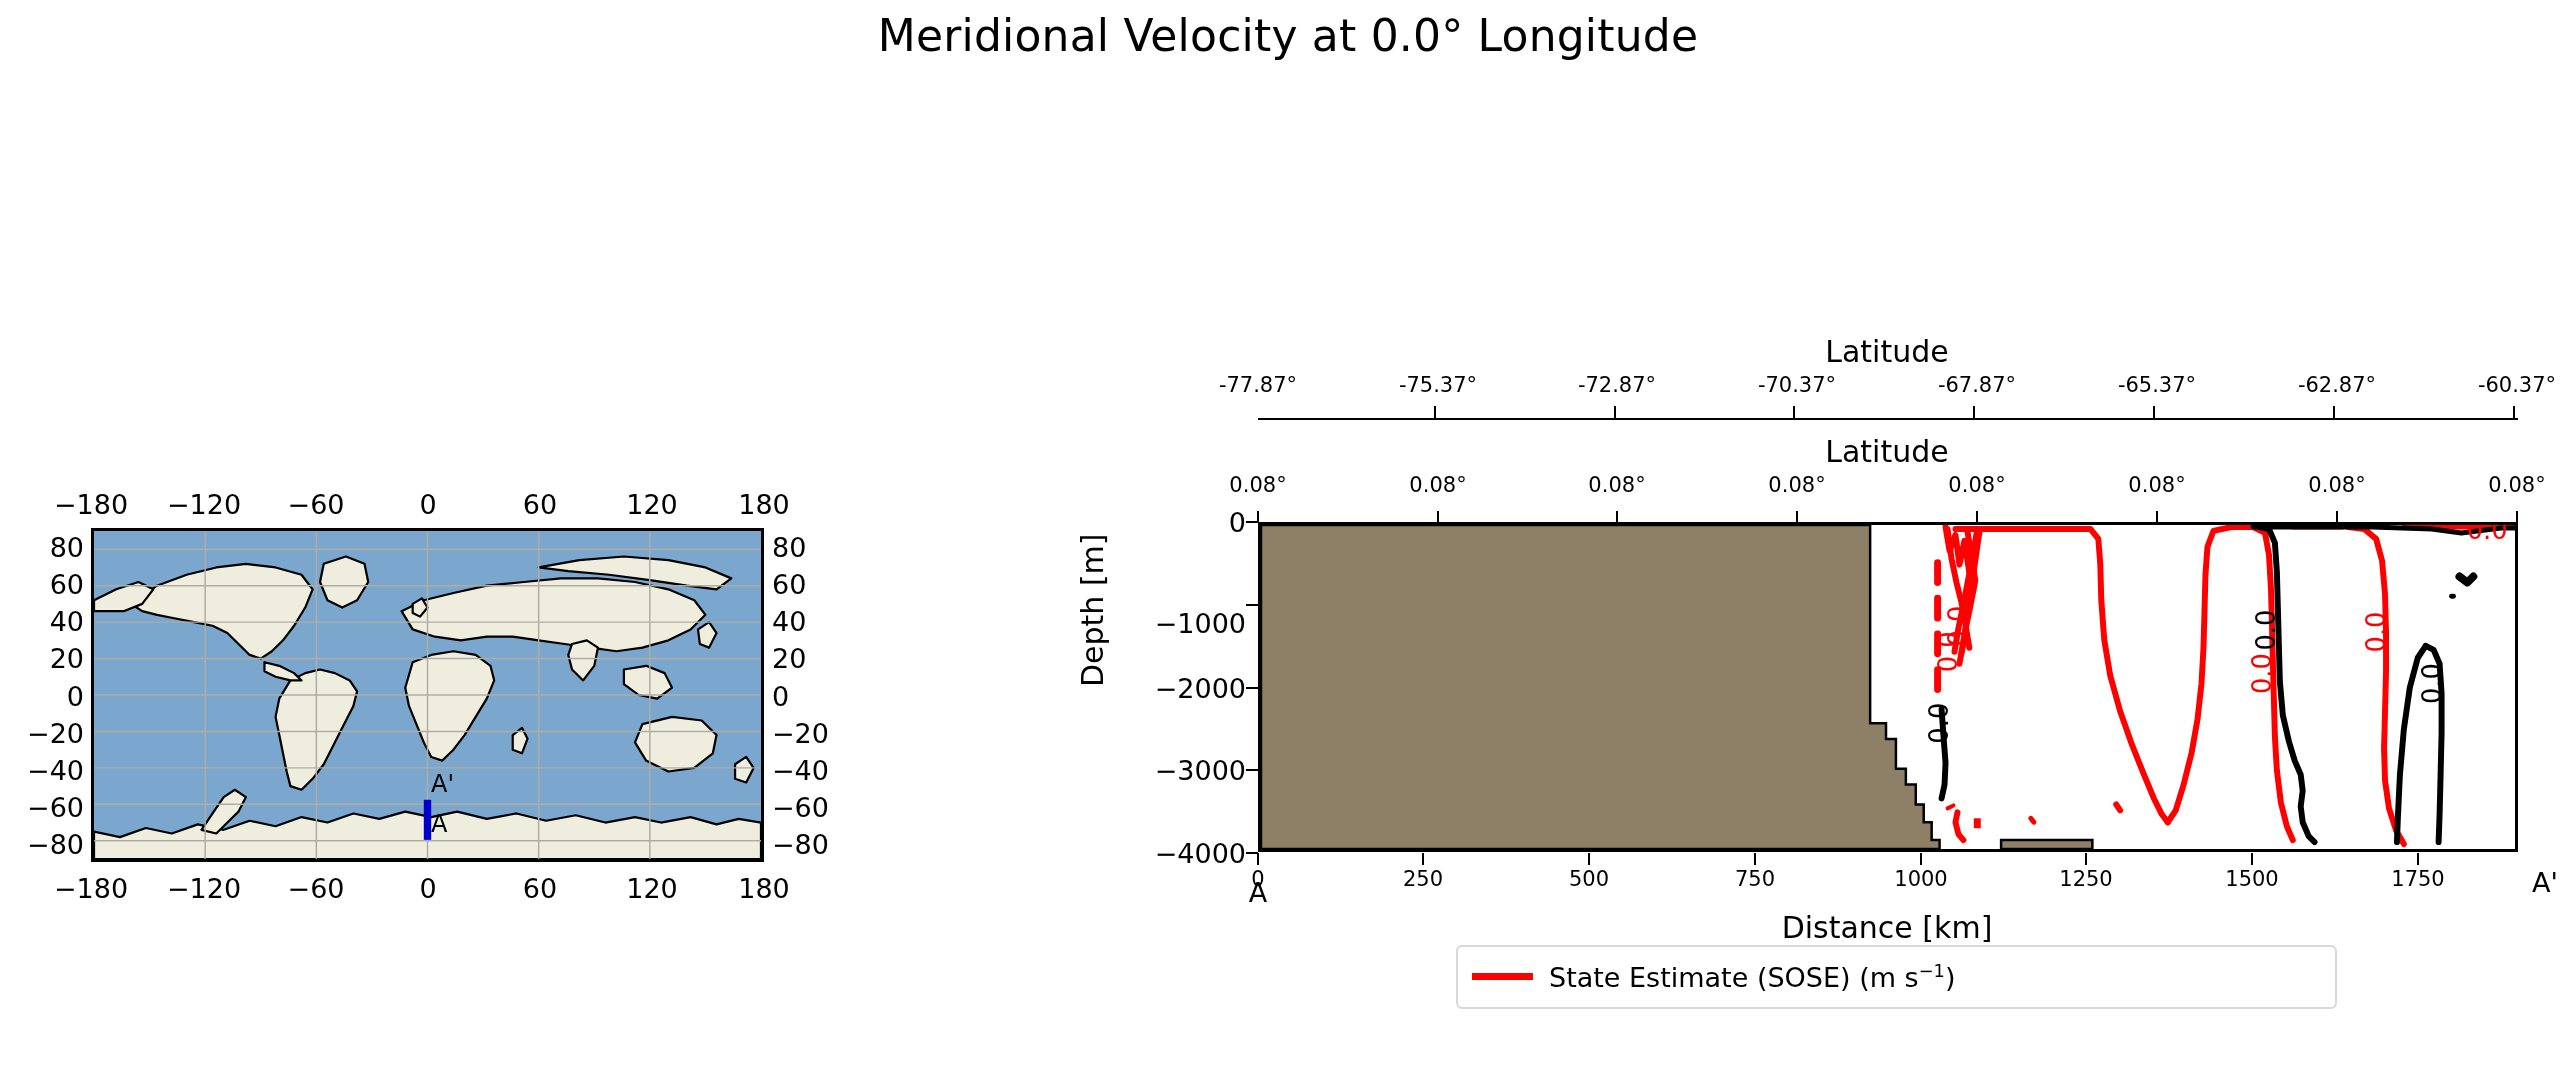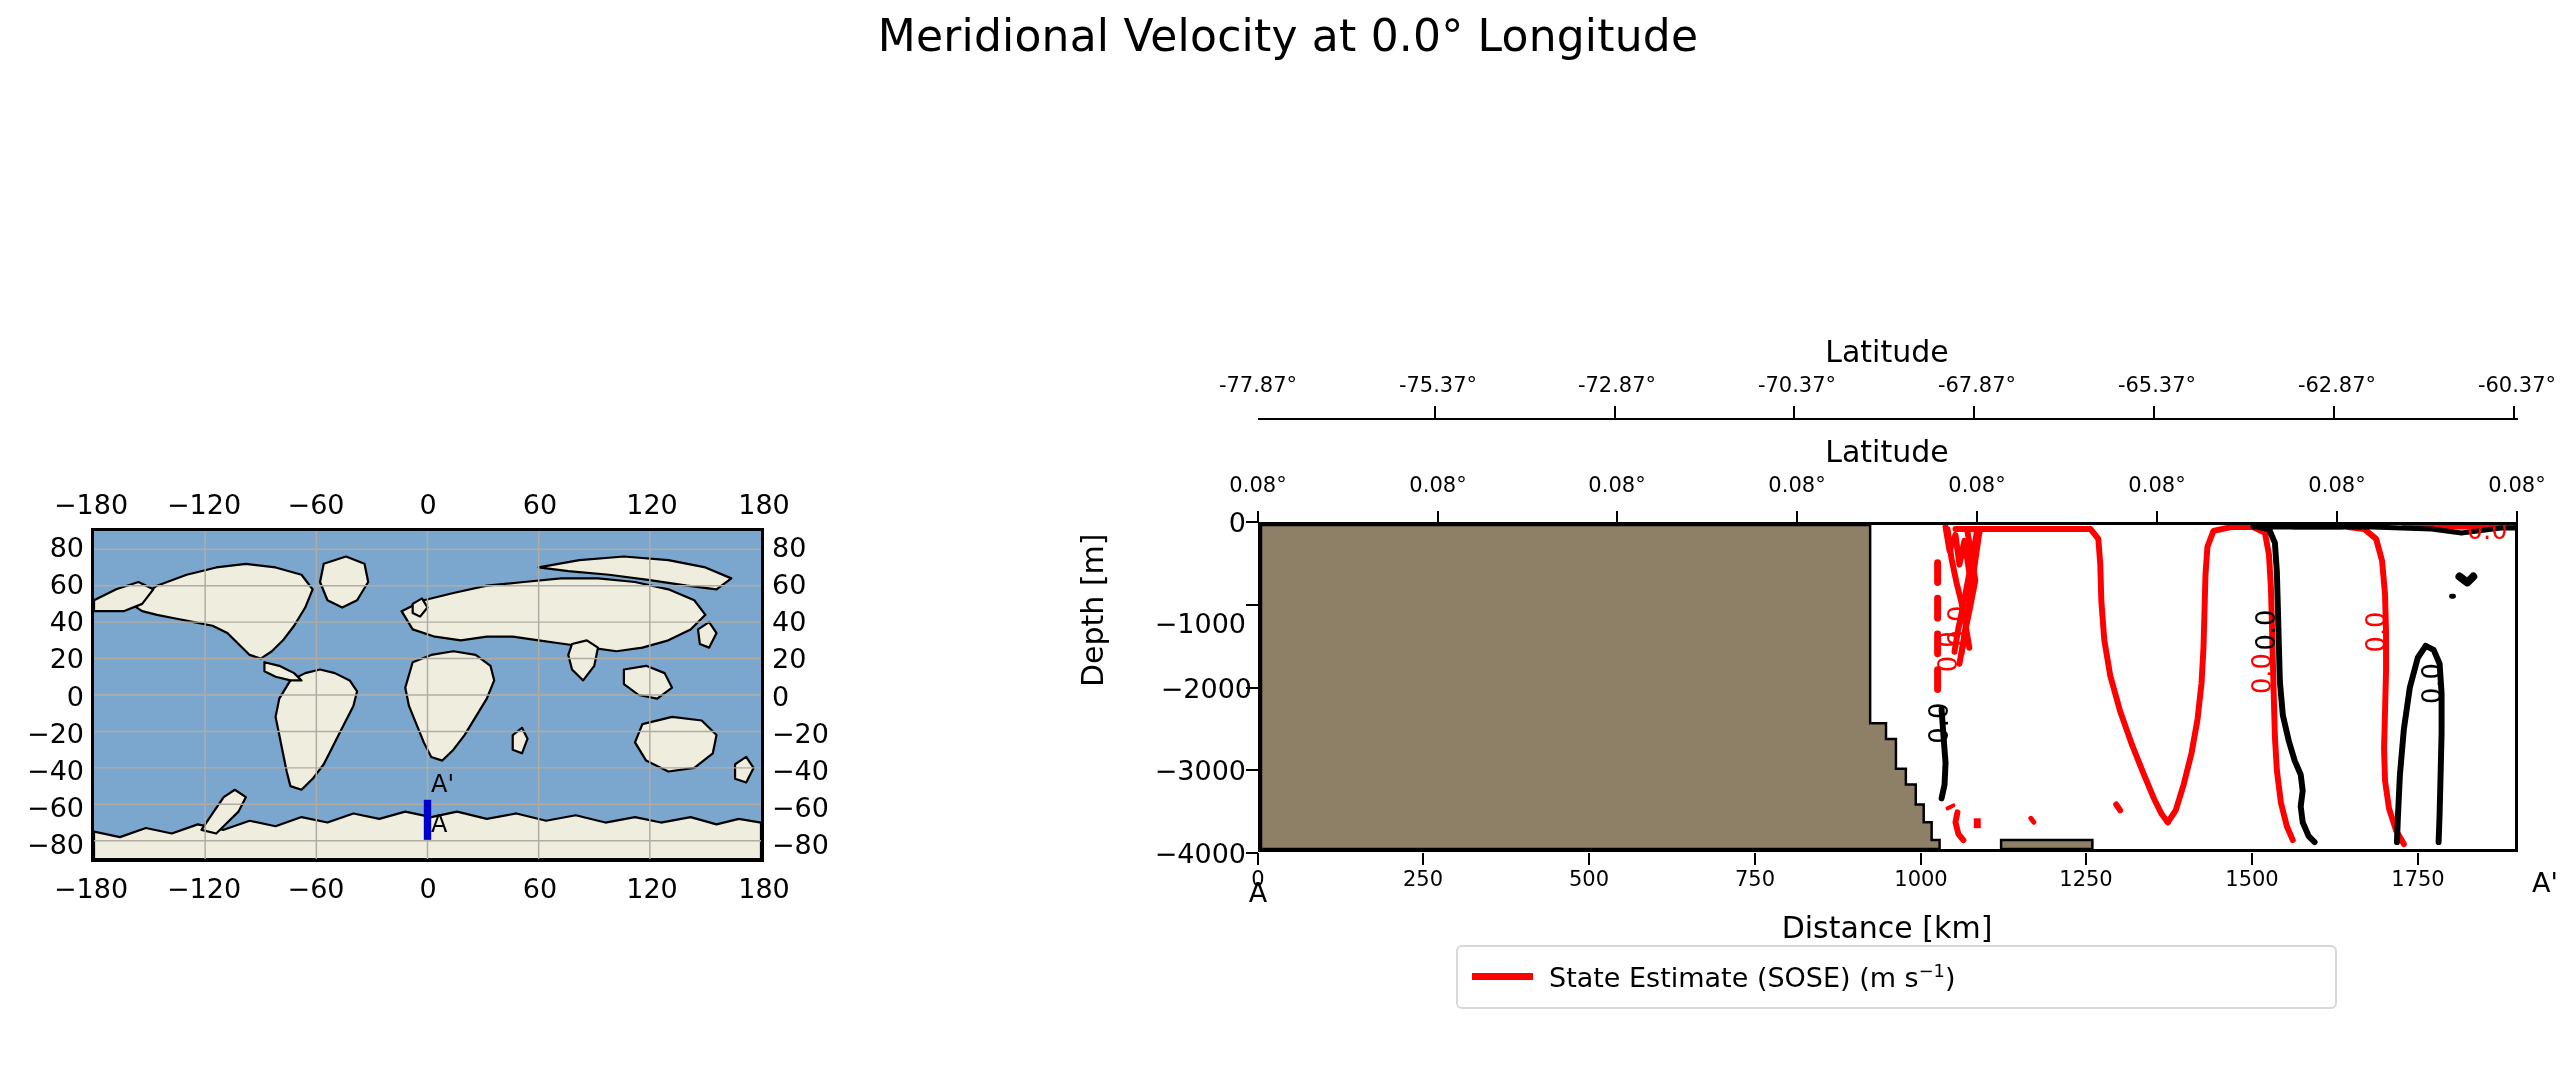--- a/index.html
+++ b/index.html
@@ -217,21 +217,21 @@
       <div class="tick-lbl" style="left: 1436px; top: 136px;">0.08°</div>
       <div class="lon-tick" style="left: 1435px; top: 174px;"></div>
     </div>
 
   <div id="ylabel">Depth [m]</div>
   <div id="y-ticklabels">
       <div class="ytick-lbl" style="left: 26px; width: 139px; top: 185px;">0</div>
       <div style="position: absolute; width: 12px; height: 2px; background: rgb(0, 0, 0); left: 165px; top: 184px;"></div>
       <div class="ytick-lbl" style="left: 26px; width: 139px; top: 286px;">−1000</div>
       <div style="position: absolute; width: 12px; height: 2px; background: rgb(0, 0, 0); left: 165px; top: 267px;"></div>
-      <div class="ytick-lbl" style="left: 32px; width: 139px; top: 351px;">−2000</div>
+      <div class="ytick-lbl" style="left: 26px; width: 139px; top: 351px;">−2000</div>
       <div style="position: absolute; width: 12px; height: 2px; background: rgb(0, 0, 0); left: 165px; top: 350px;"></div>
       <div class="ytick-lbl" style="left: 26px; width: 139px; top: 433px;">−3000</div>
       <div style="position: absolute; width: 12px; height: 2px; background: rgb(0, 0, 0); left: 165px; top: 432px;"></div>
       <div class="ytick-lbl" style="left: 26px; width: 139px; top: 516px;">−4000</div>
       <div style="position: absolute; width: 12px; height: 2px; background: rgb(0, 0, 0); left: 165px; top: 515px;"></div>
     </div>
 
   <div id="plot-box">
     <svg id="plot-svg" width="1254" height="324" viewBox="0 0 1264 327" preserveAspectRatio="none">
 

